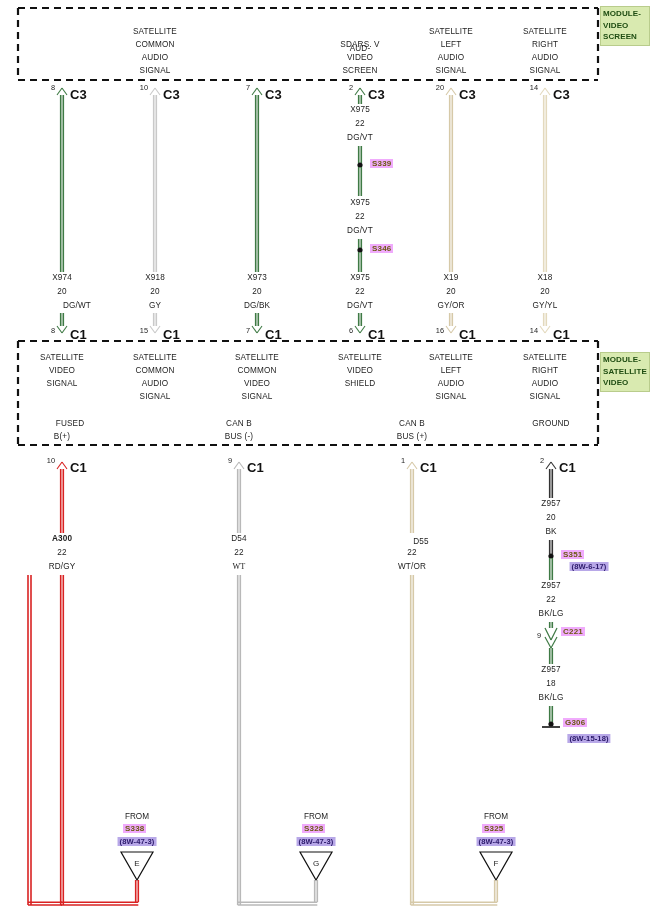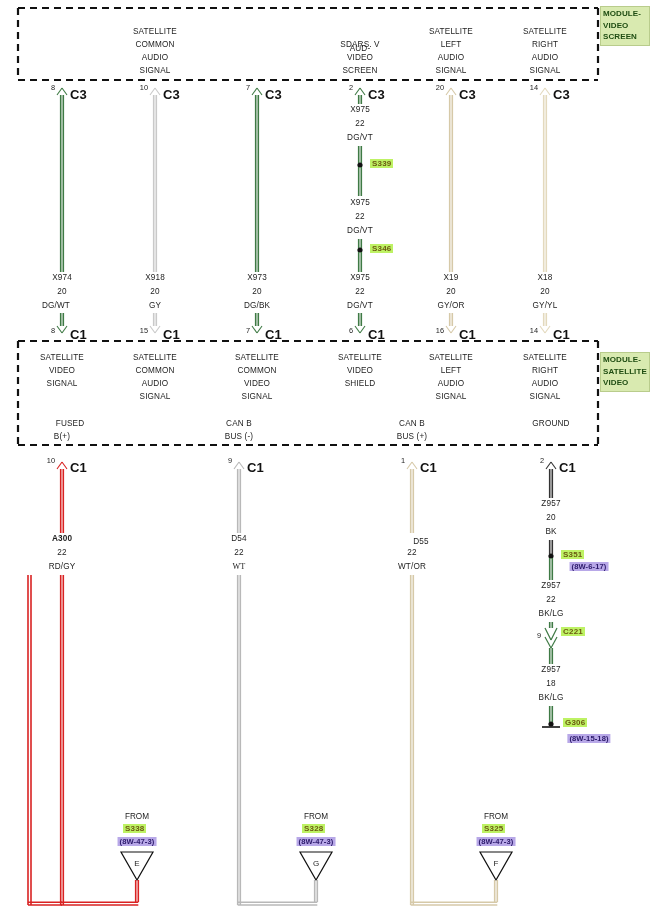--- a/index.html
+++ b/index.html
@@ -50,21 +50,21 @@
     color: #1f4d12;
     font-size: 8px;
     font-weight: bold;
     line-height: 11.5px;
     padding: 1px 2px 2px 2px;
     width: 50px;
     letter-spacing: 0.1px;
   }
   .splice-tag {
     position: absolute;
-    background: #bef264;
+    background: #f0abfc;
     color: #6b5a12;
     font-size: 8px;
     font-weight: bold;
     padding: 0px 2px;
     white-space: nowrap;
     letter-spacing: 0.2px;
   }
   .ref-tag {
     position: absolute;
     background: #b8a8e8;
@@ -249,21 +249,21 @@
       <div class="pin" style="left: 250px; top: 83px;">7</div>
       <div class="conn-name" style="left: 265px; top: 87px;">C3</div>
       <div class="pin" style="left: 353px; top: 83px;">2</div>
       <div class="conn-name" style="left: 368px; top: 87px;">C3</div>
       <div class="pin" style="left: 444px; top: 83px;">20</div>
       <div class="conn-name" style="left: 459px; top: 87px;">C3</div>
       <div class="pin" style="left: 538px; top: 83px;">14</div>
       <div class="conn-name" style="left: 553px; top: 87px;">C3</div>
       <div class="lbl" style="left: 62px; top: 272px;">X974</div>
       <div class="lbl" style="left: 62px; top: 286px;">20</div>
-      <div class="lbl" style="left: 56px; top: 300px;">DG/WT</div>
+      <div class="lbl" style="left: 77px; top: 300px;">DG/WT</div>
       <div class="lbl" style="left: 155px; top: 272px;">X918</div>
       <div class="lbl" style="left: 155px; top: 286px;">20</div>
       <div class="lbl" style="left: 155px; top: 300px;">GY</div>
       <div class="lbl" style="left: 257px; top: 272px;">X973</div>
       <div class="lbl" style="left: 257px; top: 286px;">20</div>
       <div class="lbl" style="left: 257px; top: 300px;">DG/BK</div>
       <div class="lbl" style="left: 451px; top: 272px;">X19</div>
       <div class="lbl" style="left: 451px; top: 286px;">20</div>
       <div class="lbl" style="left: 451px; top: 300px;">GY/OR</div>
       <div class="lbl" style="left: 545px; top: 272px;">X18</div>

